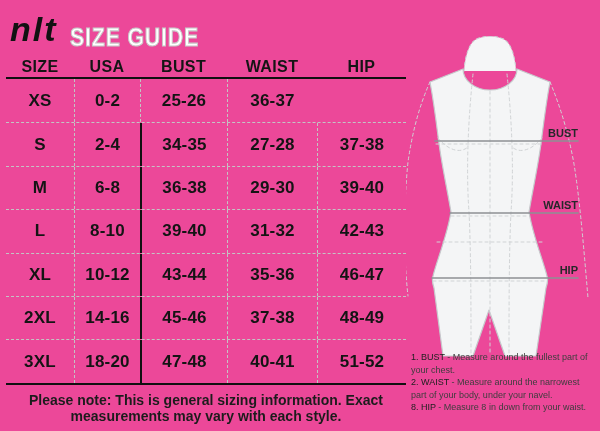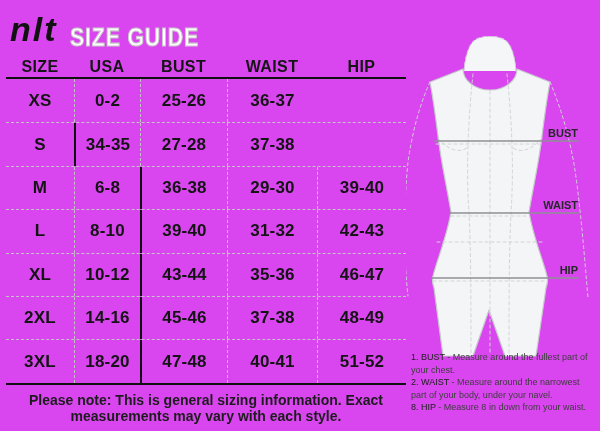--- a/index.html
+++ b/index.html
@@ -1,18 +1,18 @@
 <!DOCTYPE html>
 <html><head>
 <meta charset="utf-8">
 <style>
   * { margin:0; padding:0; box-sizing:border-box; }
   html,body { width:600px; height:431px; background:#fff; }
   body { font-family:"Liberation Sans", sans-serif; }
-  .page { position:relative; width:600px; height:431px; background:#d946ef; overflow:hidden; }
+  .page { position:relative; width:600px; height:431px; background:#ec4899; overflow:hidden; }
 
   
   .logo { position:absolute; left:10px; top:10px; font-style:italic; font-weight:bold;
           font-size:34px; letter-spacing:2px; color:#121212; }
   .title-outline { position:absolute; left:70px; top:22px; font-weight:bold; font-size:26px;
           letter-spacing:1px; color:#ffffff; -webkit-text-stroke:1.1px #c7c7c7;
           transform:scaleX(0.82); transform-origin:left top; white-space:nowrap; }
   @supports not (-webkit-text-stroke: 1px #000) {
     .title-outline { color:#c7c7c7; }
   }
@@ -58,20 +58,21 @@
       </div>
     <div>
         <div class="trow">
           <div class="td col0">XS</div>
           <div class="td col1">0-2</div>
           <div class="td col3">25-26</div>
           <div class="td col4">36-37</div>
         </div>
         <div class="trow">
           <div class="td col0">S</div>
+          <div class="td col1">2-4</div>
           <div class="td col2">34-35</div>
           <div class="td col3">27-28</div>
           <div class="td col4">37-38</div>
         </div>
         <div class="trow">
           <div class="td col0">M</div>
           <div class="td col1">6-8</div>
           <div class="td col2">36-38</div>
           <div class="td col3">29-30</div>
           <div class="td col4">39-40</div>

